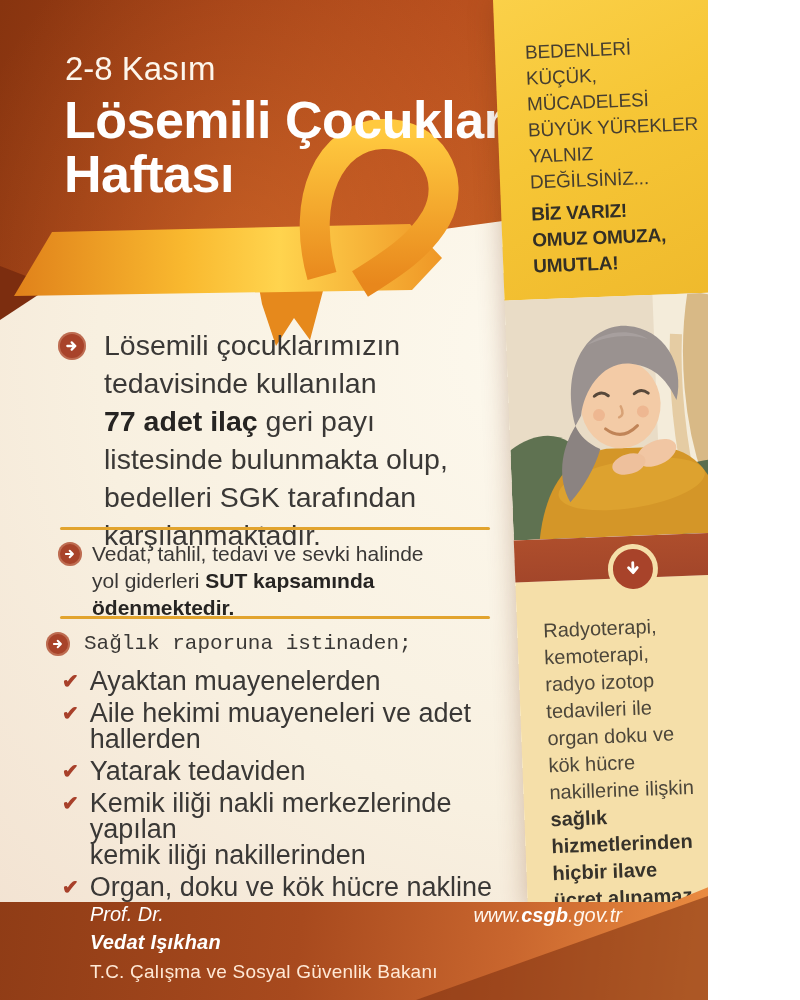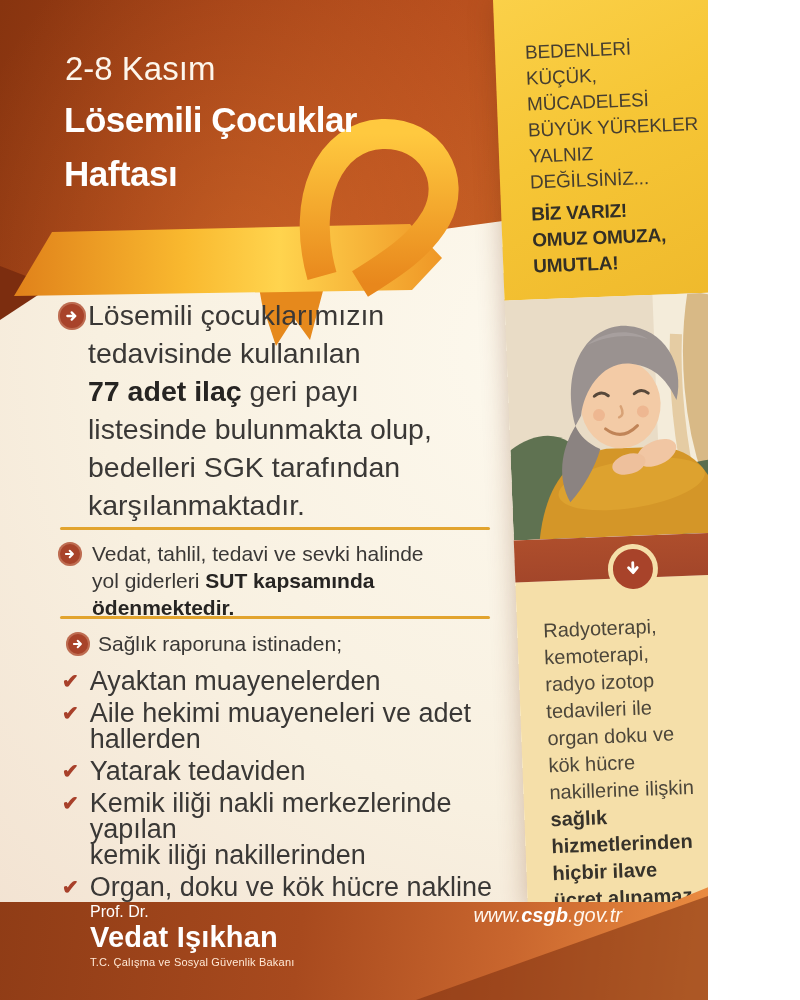--- a/index.html
+++ b/index.html
@@ -19,36 +19,36 @@
   .band-bottom{position:absolute;left:0;top:848px;width:800px;height:152px;z-index:5;
     background:linear-gradient(97deg,#8f3c16 0%,#a84a1e 38%,#c9662e 64%,#e8893f 86%,#f09a4e 100%);
     clip-path:polygon(0 35.5%,84% 35.5%,100% 1%,100% 100%,0 100%);}
   .band-dark{position:absolute;inset:0;background:rgba(122,46,14,.55);
     clip-path:polygon(100% 10%,100% 100%,52% 100%);}
   .ribbon-svg{position:absolute;left:0;top:118px;z-index:3;}
 
   
   .kicker{position:absolute;left:65px;top:50px;z-index:4;color:#fdf6ec;font-size:33px;}
   .title{position:absolute;left:64px;top:93px;z-index:4;color:#ffffff;font-weight:700;
-    font-size:35px;line-height:54px;letter-spacing:-.5px;}
+    font-size:52px;line-height:54px;letter-spacing:-.5px;}
   .msg{position:absolute;z-index:4;display:flex;align-items:flex-start;}
   .bullet{flex:none;border-radius:50%;background:#a8432a;display:flex;align-items:center;
     justify-content:center;box-shadow:inset 0 0 0 2px rgba(255,230,200,.25);}
   .bullet svg{display:block;}
   .b-lg{width:28px;height:28px;margin-top:6px;}
   .b-sm{width:24px;height:24px;margin-top:2px;}
-  .msg-main{left:58px;top:296px;width:460px;gap:2px;}
+  .msg-main{left:58px;top:326px;width:460px;gap:18px;}
   .msg-main .txt{font-size:28.5px;line-height:38px;color:#3a3836;}
   .msg-main b{color:#262422;}
   .divider{position:absolute;left:60px;width:430px;height:3px;background:#e2a42e;z-index:4;border-radius:2px;}
   .d1{top:527px;} .d2{top:616px;}
   .msg-travel{left:58px;top:540px;width:460px;gap:10px;}
   .msg-travel .txt,.msg-report .txt{font-size:21px;line-height:27px;color:#3a3836;}
   .msg-travel b,.msg-report b{color:#262422;}
-  .msg-report{left:66px;top:630px;width:460px;gap:8px;}
+  .msg-report{left:46px;top:630px;width:460px;gap:14px;font-family:Liberation Mono, monospace;}
   .checklist{position:absolute;left:62px;top:668px;width:455px;z-index:4;list-style:none;margin:0;padding:0;}
   .checklist li{display:flex;gap:11px;margin-bottom:6px;}
   .check{flex:none;color:#a8402a;font-size:20px;line-height:26px;font-weight:700;}
   .checklist .txt{font-size:27px;line-height:26px;color:#3a3836;}
 
   
   .card{position:absolute;left:510px;top:-16px;width:236px;height:912px;z-index:4;
     transform:rotate(-2.2deg);transform-origin:50% 50%;display:flex;flex-direction:column;
     box-shadow:0 10px 26px rgba(110,45,12,.30);}
   .card-yellow{height:312px;flex:none;box-sizing:border-box;padding:52px 12px 0 30px;
@@ -59,23 +59,23 @@
   .card-bar{height:42px;flex:none;position:relative;background:linear-gradient(180deg,#ae4e2c,#a3462a);}
   .down-circle{position:absolute;left:50%;top:78%;transform:translate(-50%,-50%);
     width:40px;height:40px;border-radius:50%;background:#a8432a;border:5px solid #f5dfa9;
     display:flex;align-items:center;justify-content:center;}
   .card-tan{flex:1;box-sizing:border-box;background:#f5dfa9;padding:36px 8px 0 26px;}
   .card-tan .txt{font-size:20px;line-height:27px;color:#4c463a;}
   .card-tan .emph{font-weight:700;color:#36322a;}
 
   
   .signature{position:absolute;left:90px;top:903px;z-index:6;color:#ffffff;}
-  .sig-degree{font-size:16px;}
-  .sig-name{font-weight:700;font-size:29px;line-height:32px;letter-spacing:.2px;}
-  .sig-role{font-size:11px;letter-spacing:.2px;margin-top:3px;color:#ffe9d6;}
+  .sig-degree{font-style:italic;font-size:20px;}
+  .sig-name{font-style:italic;font-weight:700;font-size:20px;line-height:32px;letter-spacing:.2px;}
+  .sig-role{font-size:19px;letter-spacing:.2px;margin-top:3px;color:#ffe9d6;}
   .website{position:absolute;right:86px;top:904px;z-index:6;color:#fff7ee;font-style:italic;font-size:20px;}
   .website b{font-weight:700;color:#ffffff;}
 </style>
 </head>
 <body>
 
 <div class="poster">
 
   <div class="bg-top"></div>
   <div class="bg-wedge"></div>

